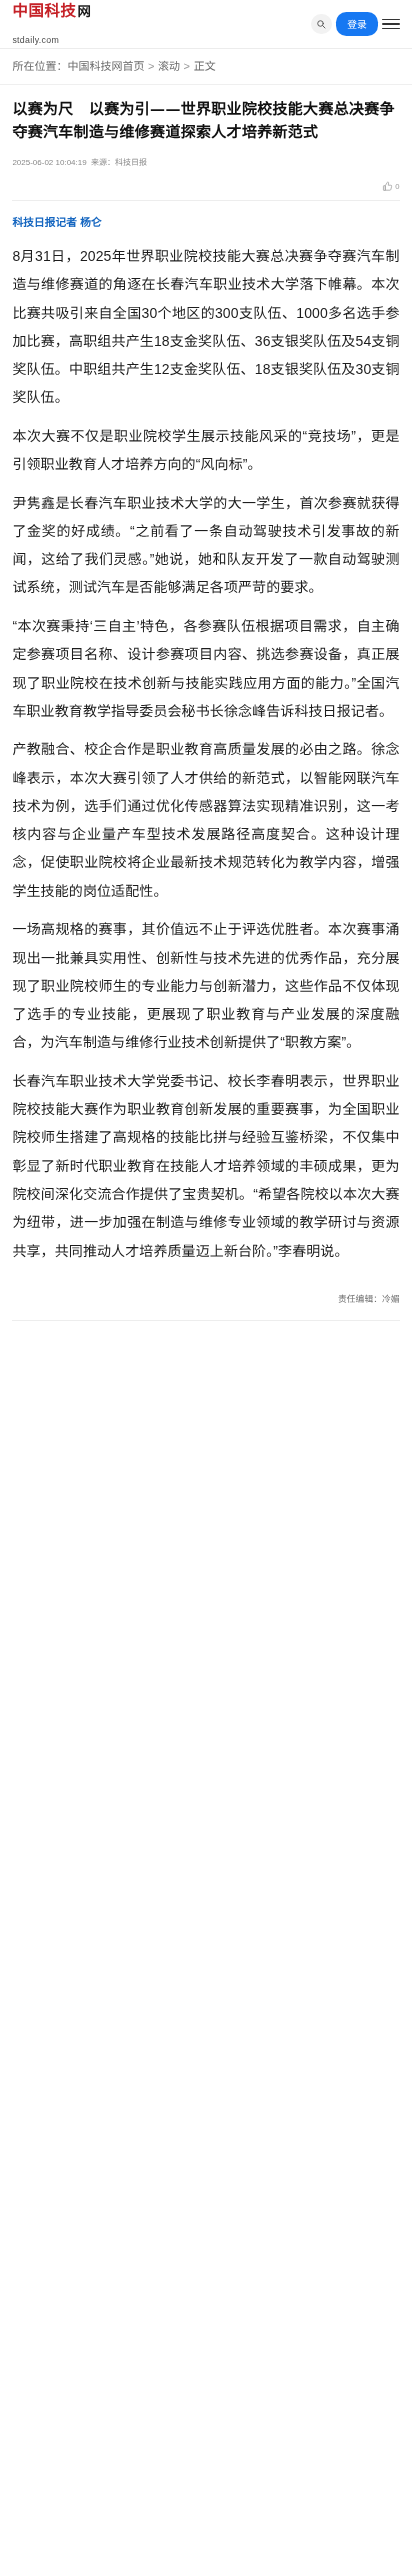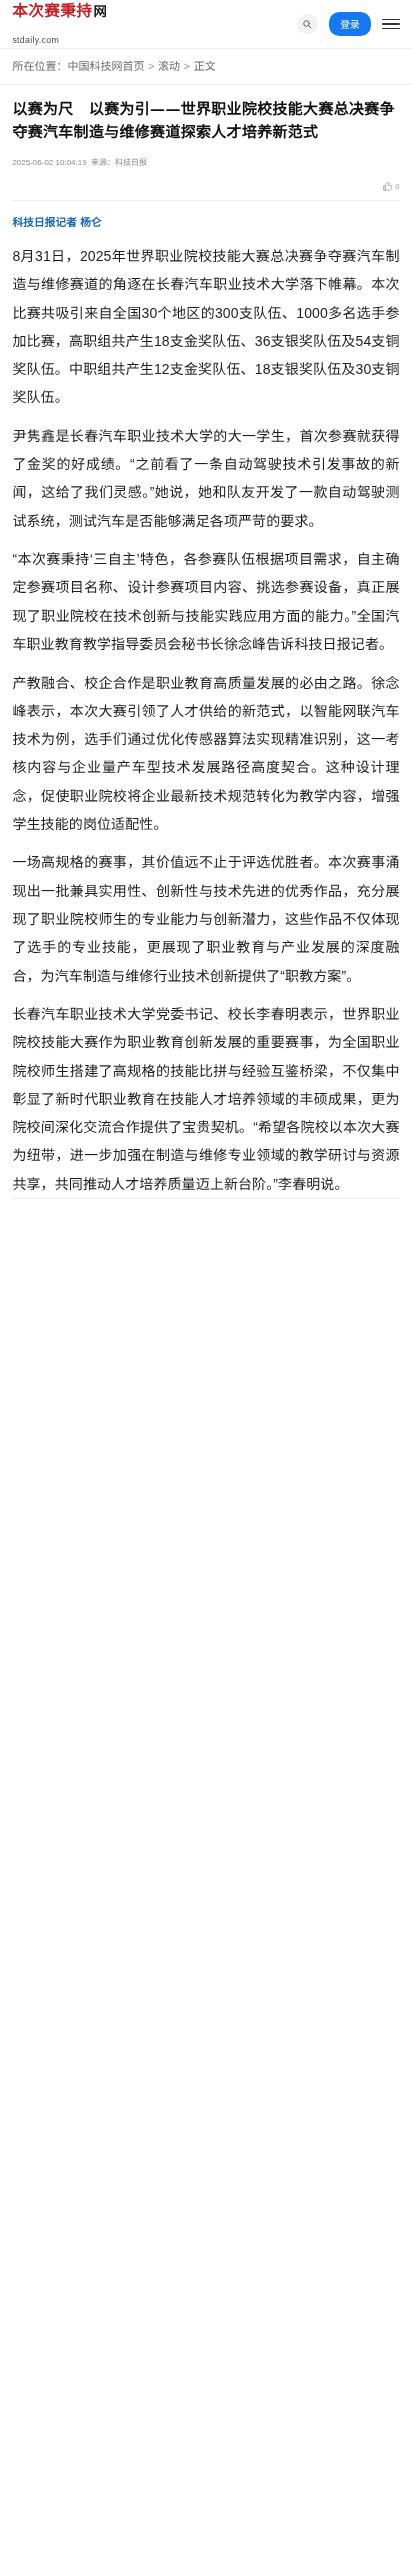--- a/index.html
+++ b/index.html
@@ -31,21 +31,21 @@
     line-height: 1.05;
   }
   .logo-cn .tail { color: #1a1a1a; font-size: 13.4px; margin-left: 1px; }
   .logo-en {
     font-family: "Liberation Sans", sans-serif;
     font-size: 8.8px;
     color: #4a4a4a;
     letter-spacing: 0.3px;
     margin-top: 16px;
   }
-  .header-right { margin-left: auto; display: flex; align-items: center; gap: 11px; }
+  .header-right { margin-left: auto; display: flex; align-items: center; gap: 4px; }
   .search-btn {
     width: 20.6px; height: 20.6px; border-radius: 50%;
     background: #f2f2f2;
     display: flex; align-items: center; justify-content: center;
     cursor: pointer;
   }
   .login-btn {
     background: #1678f2;
     color: #fff;
     font-size: 9.8px;
@@ -130,21 +130,21 @@
   }
   .footer-rule { border-top: 0.5px solid #ededed; margin: 0 12.4px; }
   .bottom-pad { height: 10.3px; }
 </style>
 </head>
 <body>
 
 <div class="header">
   <div class="logo-wrap">
     <div class="logo-cn">
-      <span>本次赛秉持</span>
+      <span>中国科技</span>
         <span class="tail">网</span>
     </div>
     <div class="logo-en">stdaily.com</div>
   </div>
   <div class="header-right">
     <div class="search-btn">
       <svg width="10.3" height="10.3" viewBox="0 0 24 24" fill="none" stroke="#555" stroke-width="2.2" stroke-linecap="round">
         <circle cx="10.5" cy="10.5" r="6.5"></circle>
         <line x1="15.5" y1="15.5" x2="21" y2="21"></line>
       </svg>
@@ -179,23 +179,25 @@
         </svg>
       </span>
       <span>0</span>
     </div>
   </div>
 
   <div class="byline">科技日报记者 杨仑</div>
 
   <div class="body-text">
     <p>8月31日，2025年世界职业院校技能大赛总决赛争夺赛汽车制造与维修赛道的角逐在长春汽车职业技术大学落下帷幕。本次比赛共吸引来自全国30个地区的300支队伍、1000多名选手参加比赛，高职组共产生18支金奖队伍、36支银奖队伍及54支铜奖队伍。中职组共产生12支金奖队伍、18支银奖队伍及30支铜奖队伍。</p>
+    <p>本次大赛不仅是职业院校学生展示技能风采的“竞技场”，更是引领职业教育人才培养方向的“风向标”。</p>
     <p>尹隽鑫是长春汽车职业技术大学的大一学生，首次参赛就获得了金奖的好成绩。“之前看了一条自动驾驶技术引发事故的新闻，这给了我们灵感。”她说，她和队友开发了一款自动驾驶测试系统，测试汽车是否能够满足各项严苛的要求。</p>
     <p>“本次赛秉持‘三自主’特色，各参赛队伍根据项目需求，自主确定参赛项目名称、设计参赛项目内容、挑选参赛设备，真正展现了职业院校在技术创新与技能实践应用方面的能力。”全国汽车职业教育教学指导委员会秘书长徐念峰告诉科技日报记者。</p>
     <p>产教融合、校企合作是职业教育高质量发展的必由之路。徐念峰表示，本次大赛引领了人才供给的新范式，以智能网联汽车技术为例，选手们通过优化传感器算法实现精准识别，这一考核内容与企业量产车型技术发展路径高度契合。这种设计理念，促使职业院校将企业最新技术规范转化为教学内容，增强学生技能的岗位适配性。</p>
     <p>一场高规格的赛事，其价值远不止于评选优胜者。本次赛事涌现出一批兼具实用性、创新性与技术先进的优秀作品，充分展现了职业院校师生的专业能力与创新潜力，这些作品不仅体现了选手的专业技能，更展现了职业教育与产业发展的深度融合，为汽车制造与维修行业技术创新提供了“职教方案”。</p>
     <p>长春汽车职业技术大学党委书记、校长李春明表示，世界职业院校技能大赛作为职业教育创新发展的重要赛事，为全国职业院校师生搭建了高规格的技能比拼与经验互鉴桥梁，不仅集中彰显了新时代职业教育在技能人才培养领域的丰硕成果，更为院校间深化交流合作提供了宝贵契机。“希望各院校以本次大赛为纽带，进一步加强在制造与维修专业领域的教学研讨与资源共享，共同推动人才培养质量迈上新台阶。”李春明说。</p>
   </div>
 
+  <div class="editor-line">责任编辑：冷媚</div>
 </div>
 <div class="footer-rule"></div>
 <div class="bottom-pad"></div>
 
 
 </body></html>

